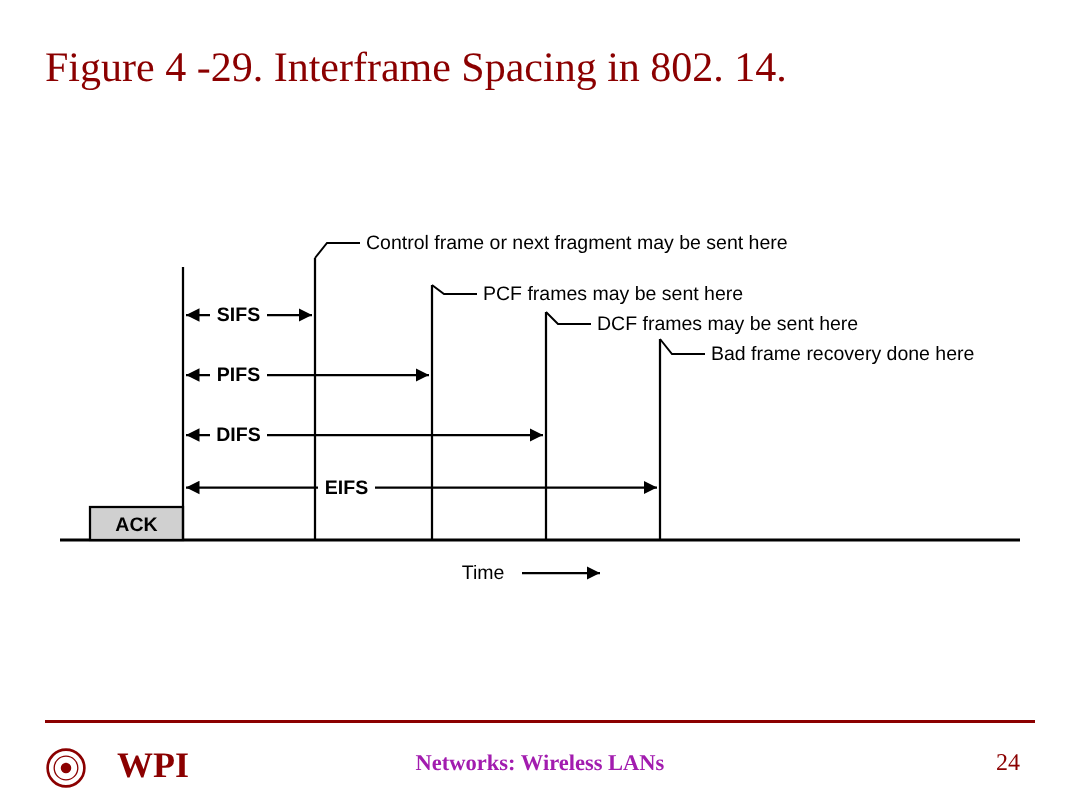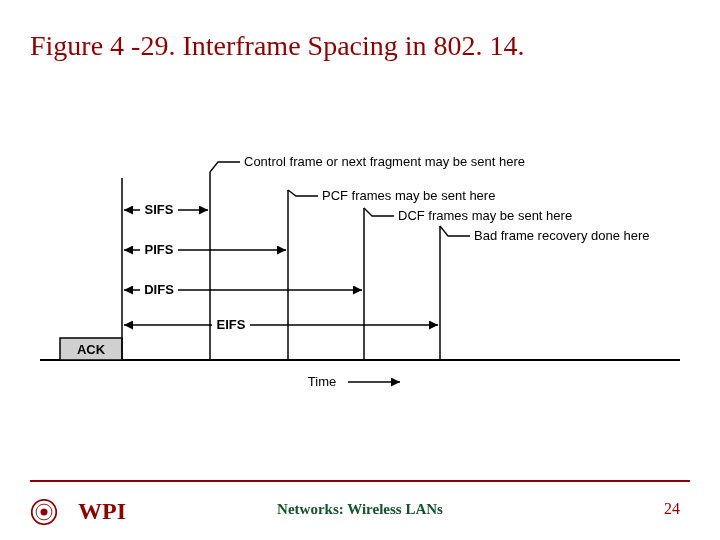--- a/index.html
+++ b/index.html
@@ -44,21 +44,21 @@
     font-weight: bold;
     font-size: 24px;
     color: #8b0000;
   }
   .footer-center {
     position: absolute;
     bottom: 22px; left: 0; right: 0;
     text-align: center;
     font-size: 15px;
     font-weight: bold;
-    color: #14532d;
+    color: #a21caf;
   }
   .footer-right {
     position: absolute;
     bottom: 22px; right: 40px;
     font-size: 16px;
     font-weight: normal;
     color: #8b0000;
   }
 </style>
 </head>

